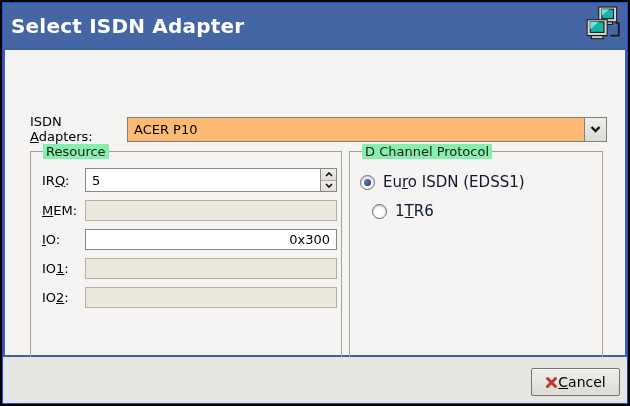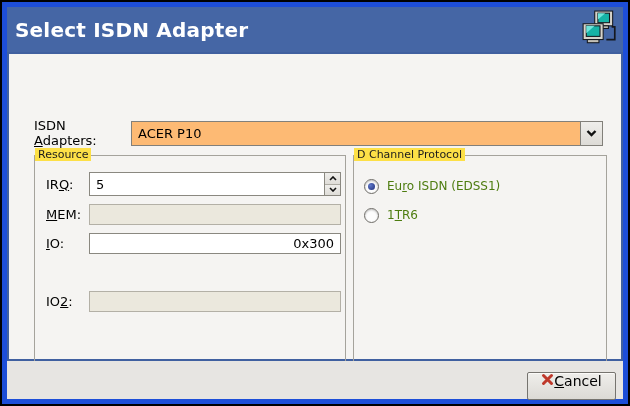--- a/index.html
+++ b/index.html
@@ -6,21 +6,21 @@
   html,body { width:630px; height:406px; }
   body {
     background:#000;
     font-family:"DejaVu Sans","Liberation Sans",sans-serif;
     position:relative;
     overflow:hidden;
   }
   .window {
     position:absolute; inset:2px;
     background:#e7e5e2;
-    border:5px solid #1d4ed8;
+    border:1px solid #1d4ed8;
   }
   
   .header {
     position:absolute; left:0; top:0; right:0; height:45px;
     background:#4566a5;
     display:flex; align-items:center;
   }
   .title {
     color:#fff; font-size:20px; font-weight:bold;
     padding-left:8px; letter-spacing:0.2px;
@@ -42,22 +42,22 @@
   }
   .combo-value { flex:1; font-size:13px; padding:4px 0 0 6px; color:#000; }
   .combo-btn {
     width:22px; background:linear-gradient(#efeeeb,#dddbd6);
     border:none; border-left:1px solid #82807a;
     display:flex; align-items:center; justify-content:center;
   }
   
   .groupbox { position:absolute; border:1px solid #a5a39c; }
   .groupbox-legend {
-    position:absolute; top:-8px; left:0;
-    background:#fde047; padding:0 3px; font-size:11px; color:#1c1c1c;
+    position:absolute; top:-8px; left:12px;
+    background:#86efac; padding:0 3px; font-size:13px; color:#1c1c1c;
   }
   .gb-resource { left:25px; top:101px; width:312px; height:224px; }
   .gb-protocol { left:344px; top:101px; width:254px; height:224px; }
   
   .res-row { position:absolute; left:11px; display:flex; align-items:center; }
   .res-label { width:43px; font-size:13px; color:#000; }
   .entry {
     width:252px; height:21px; border:1px solid #8a8880; background:#fff;
     font:13px "DejaVu Sans","Liberation Sans",sans-serif; padding:0 6px; color:#000;text-align:right;
   }
@@ -81,31 +81,31 @@
   .radio {
     width:15px; height:15px; border-radius:50%;
     background:#fdfdfd; border:1px solid #6e6c67;
     box-shadow:inset 0 1px 2px rgba(0,0,0,.25);
     flex:none;
   }
   .radio.selected::after {
     content:""; display:block; width:7px; height:7px; margin:3px; border-radius:50%;
     background:radial-gradient(circle at 35% 35%, #5d77ca, #222f78);
   }
-  .radio-label { font-size:12px; color:#4d7c0f; }
+  .radio-label { font-size:15px; color:#0f172a; }
   
   .footer {
     position:absolute; left:0; right:0; top:354px; bottom:0;
     background:#e7e5e2;
     display:flex; justify-content:flex-end; align-items:flex-start;
     gap:8px; padding:11px 7px 0 0;
   }
   .btn {
     height:28px; min-width:89px;
-    display:flex; align-items:flex-start; justify-content:center; 
+    display:flex; align-items:center; justify-content:center; 
     background:linear-gradient(#efeeeb,#dcdad5);
     border:1px solid #76746f; border-radius:2px;
     font:14px "DejaVu Sans","Liberation Sans",sans-serif; color:#000;
     box-shadow:inset 0 1px 0 #fbfaf8;
   }
   .focus-ring { border:1px dotted #3a3a3a; padding:2px; margin-left:2px; }
   .focus-ring .btn { min-width:76px; }
   u { text-decoration:underline; }
   svg { display:block; }
 </style>
@@ -174,36 +174,40 @@
       <div class="res-row" style="top:48px;">
         <span class="res-label"><u>M</u>EM:</span>
         <input class="entry" disabled="" value="" style="">
       </div>
 
       <div class="res-row" style="top:77px;">
         <span class="res-label"><u>I</u>O:</span>
         <input class="entry" value="0x300" style="">
       </div>
 
+      <div class="res-row" style="top:106px;">
+        <span class="res-label">IO<u>1</u>:</span>
+        <input class="entry" disabled="" value="" style="">
+      </div>
 
       <div class="res-row" style="top:135px;">
         <span class="res-label">IO<u>2</u>:</span>
         <input class="entry" disabled="" value="" style="">
       </div>
     </div>
 
     <div class="groupbox gb-protocol">
       <span class="groupbox-legend">D Channel Protocol</span>
 
       <div class="radio-row" style="top:22px;">
         <span class="radio selected"></span>
         <span class="radio-label">Eu<u>r</u>o ISDN (EDSS1)</span>
       </div>
 
-      <div class="radio-row" style="top:51px;">
+      <div class="radio-row" style="top:51px;margin-left:12px;">
         <span class="radio"></span>
         <span class="radio-label">1<u>T</u>R6</span>
       </div>
     </div>
 
   </div>
 
   <div class="footer">
 
     <button class="btn">

